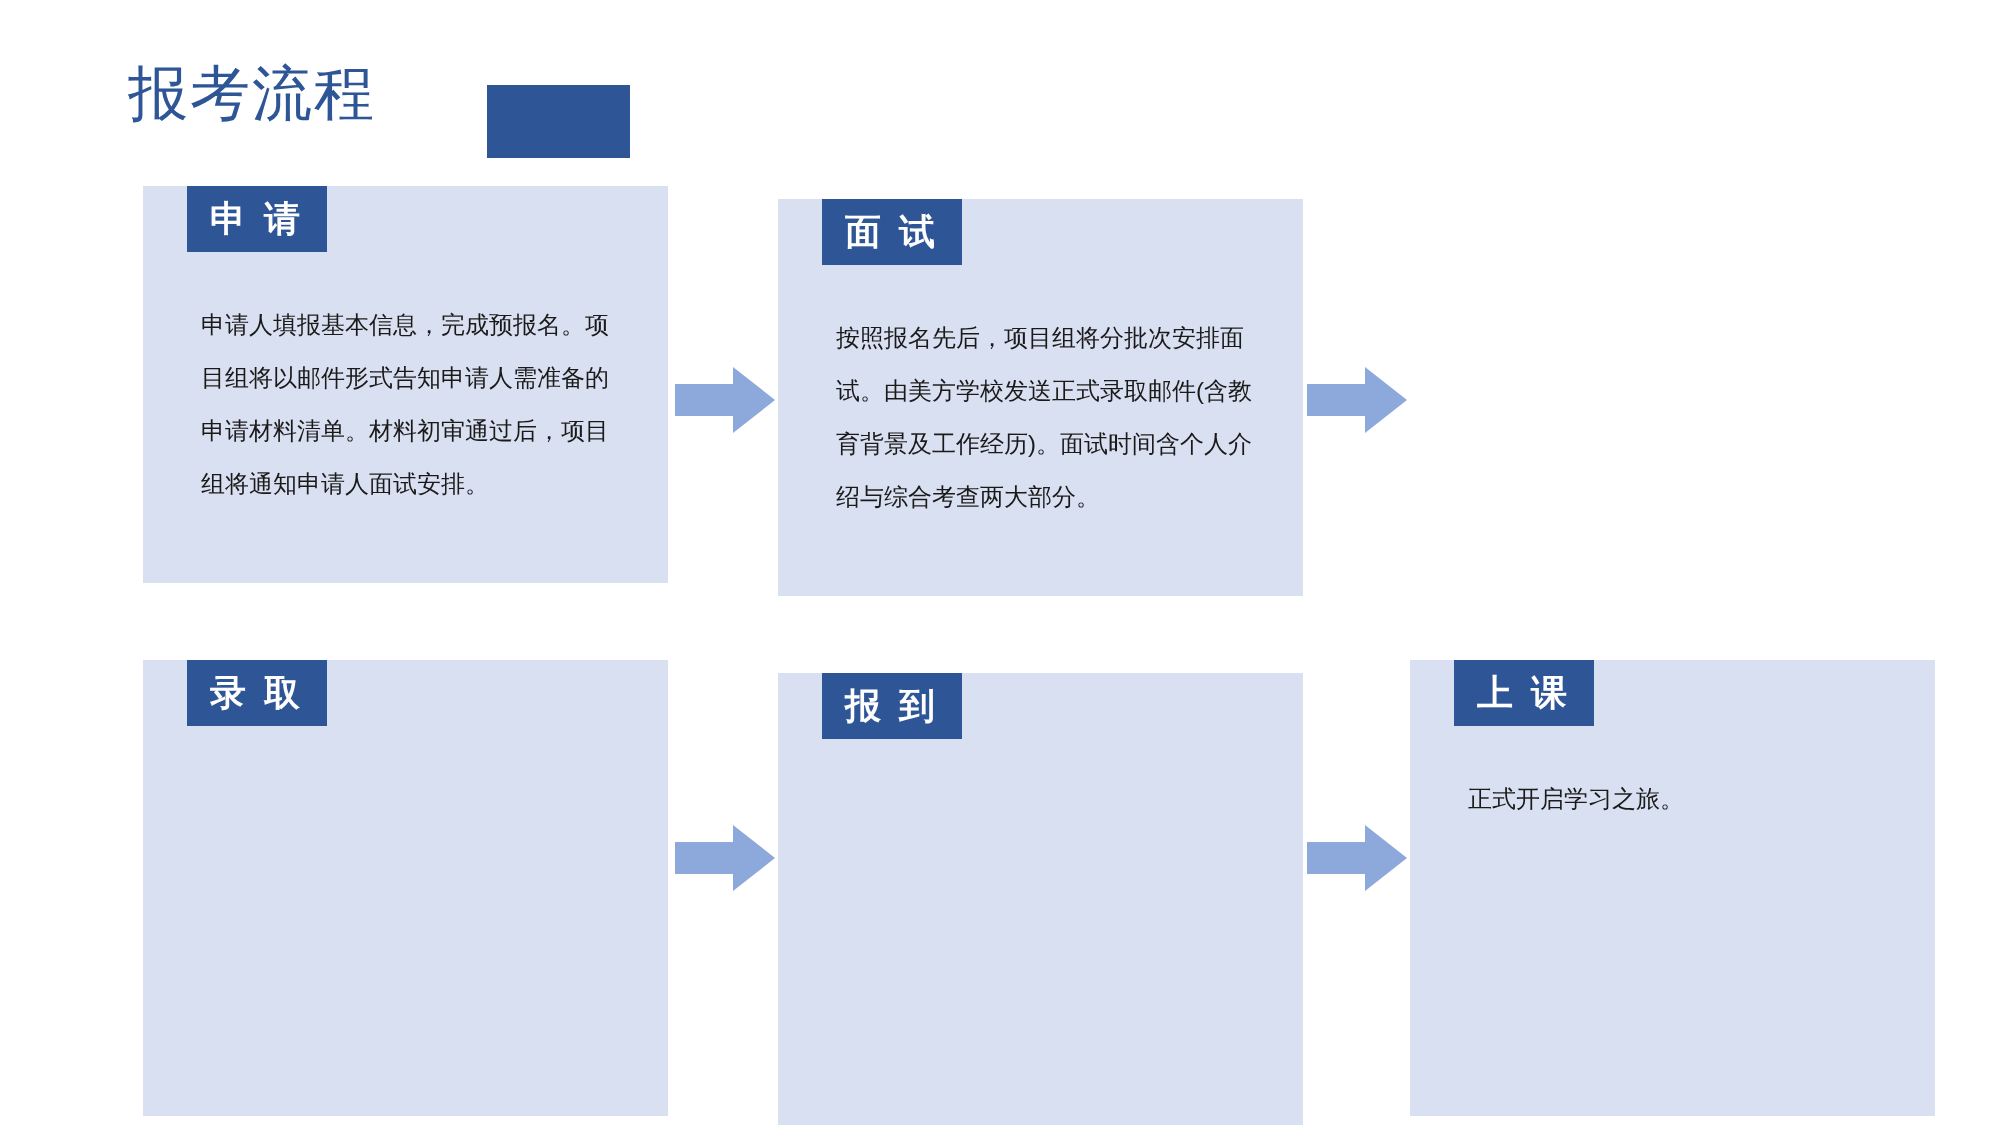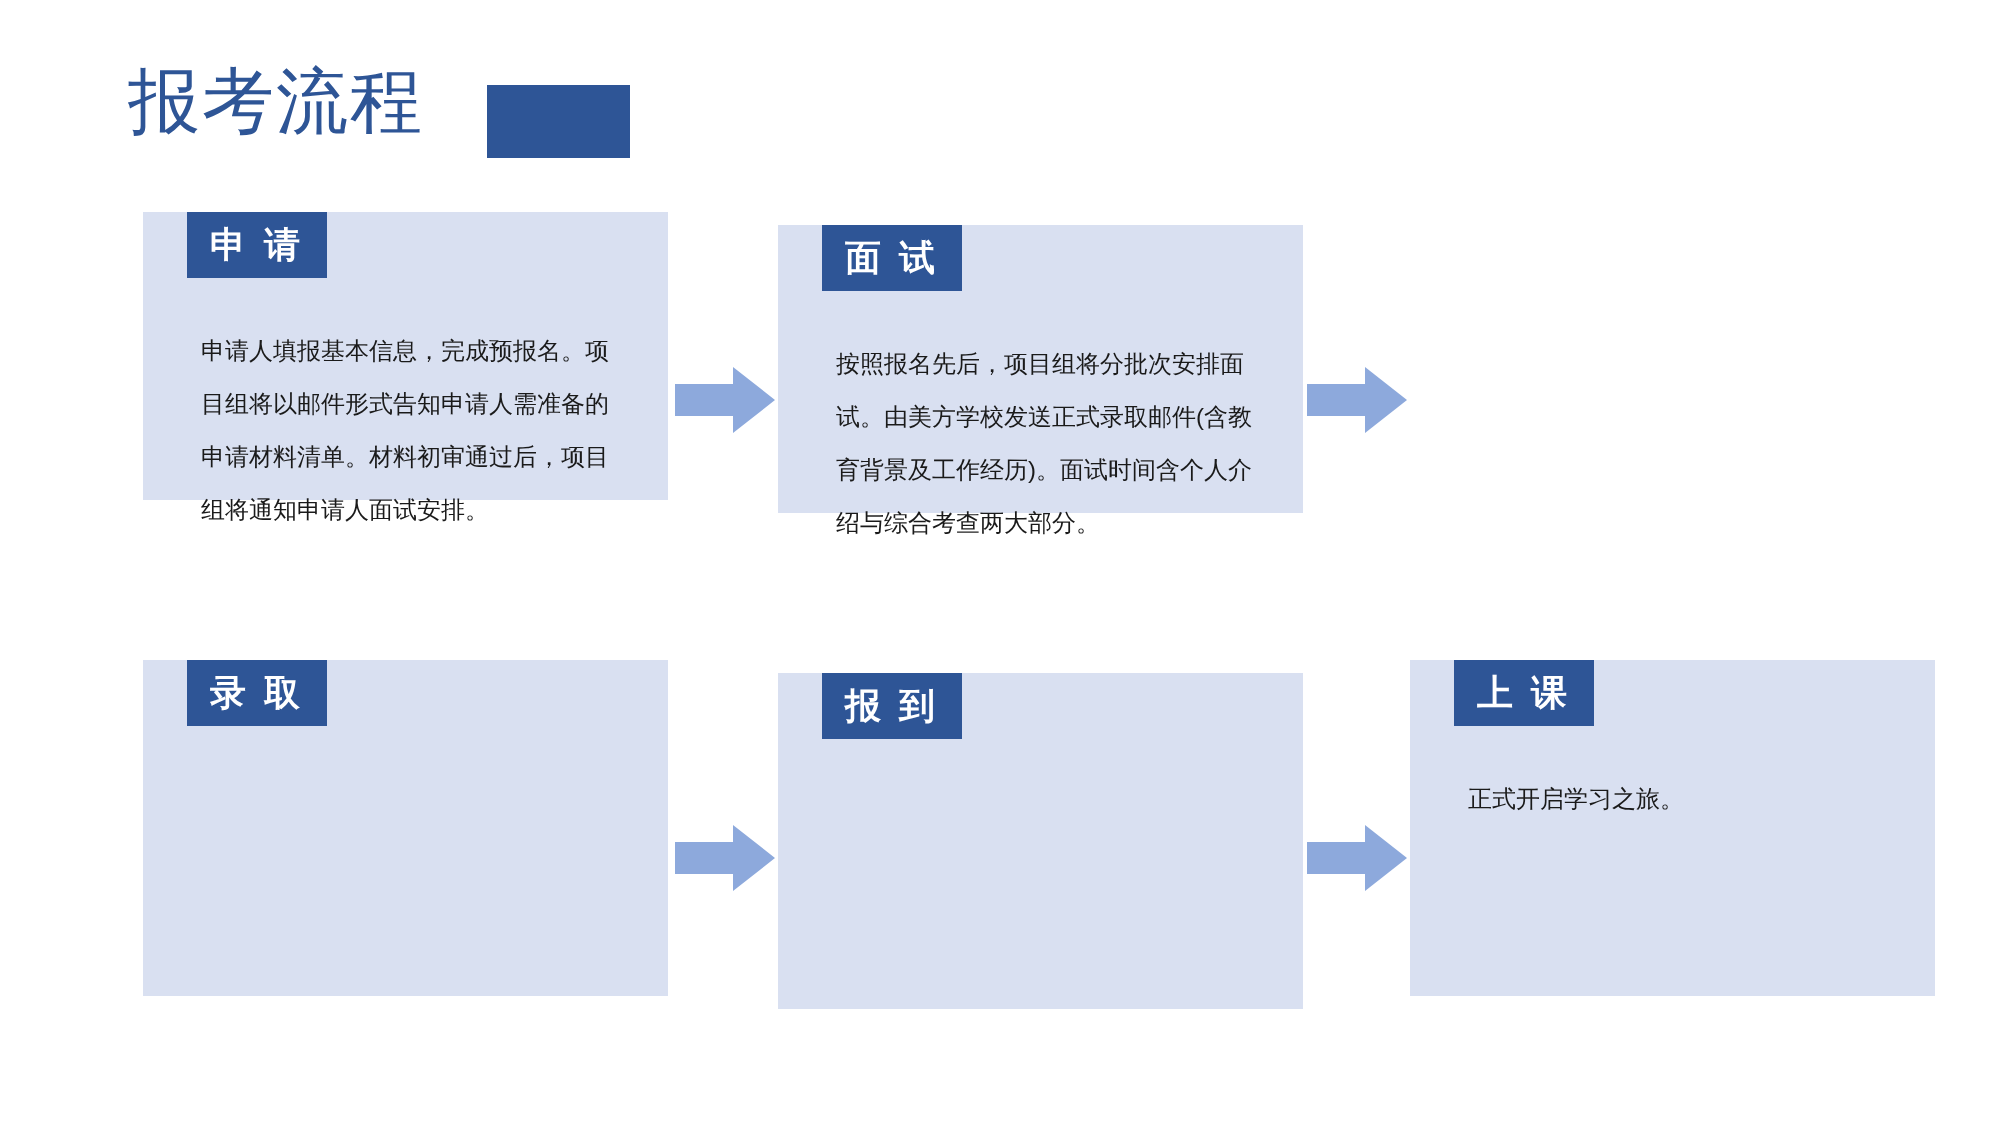--- a/index.html
+++ b/index.html
@@ -15,41 +15,41 @@
     position:relative;
     width:2000px;
     height:1125px;
     background:#ffffff;
     overflow:hidden;
   }
   .page-title{
     position:absolute;
     left:128px;
     top:58px;
-    font-size:72px;
+    font-size:60px;
     line-height:1.2;
     color:var(--accent);
     letter-spacing:2px;
     white-space:nowrap;
   }
   .title-rect{
     position:absolute;
     left:487px;
     top:85px;
     width:143px;
     height:73px;
     background:var(--accent);
   }
   .card{
     position:absolute;
     width:525px;
     background:var(--card-bg);
   }
-  .row1{top:212px;height:288px;}
-  .row2{top:660px;height:336px;}
+  .row1{top:186px;height:397px;}
+  .row2{top:660px;height:456px;}
   .col1{left:143px;}
   .col2{left:778px;margin-top:13px;}
   .col3{left:1410px;}
   .badge{
     position:absolute;
     top:0;
     left:44px;
     min-width:140px;
     height:66px;
     background:var(--accent);

